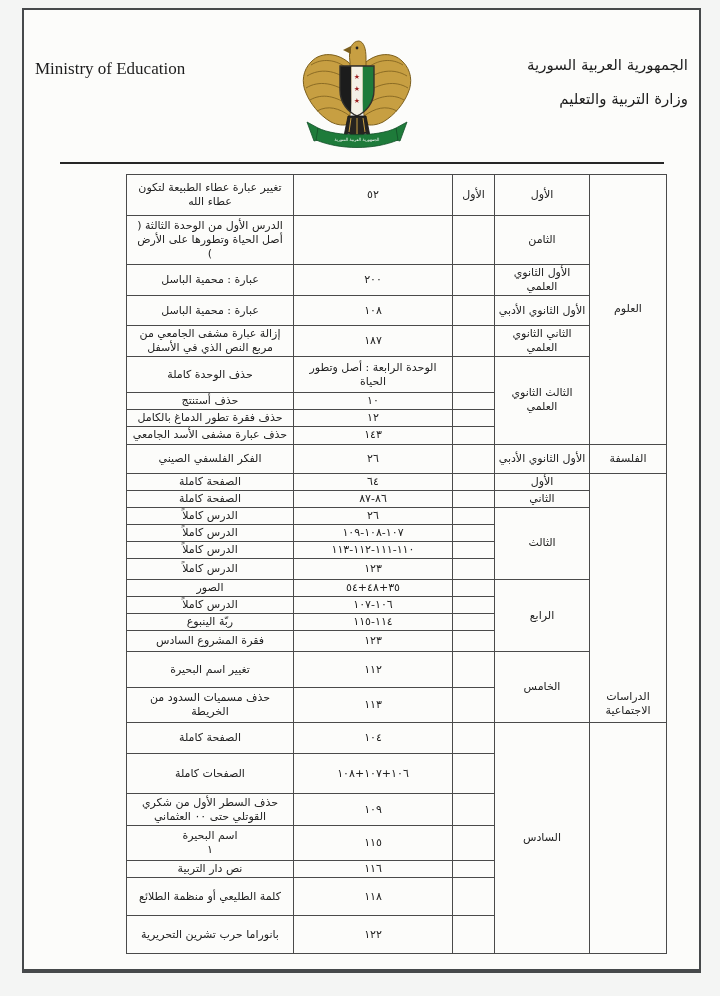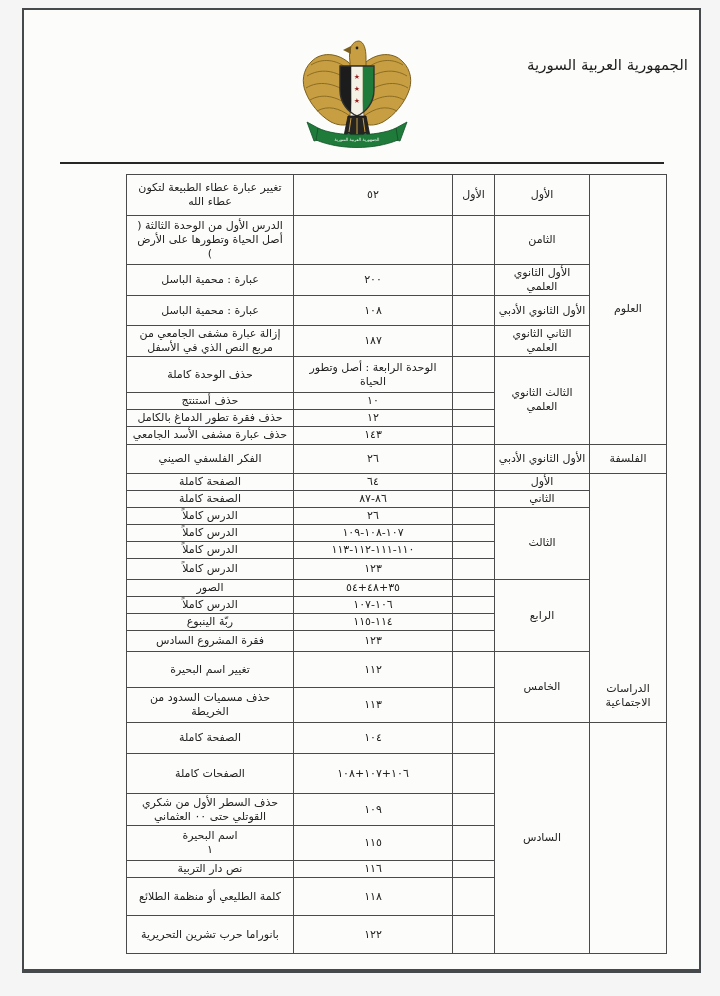--- a/index.html
+++ b/index.html
@@ -16,34 +16,36 @@
   .divider{position:absolute;left:36px;top:152px;width:604px;height:2px;background:#262626;}
   
   table.rev{position:absolute;left:102px;top:164px;width:540px;border-collapse:collapse;
             table-layout:fixed;direction:rtl;font-size:11px;color:#222;}
   table.rev td{border:1px solid #4a4a4a;padding:1px 3px;text-align:center;
                vertical-align:middle;line-height:1.28;overflow:hidden;}
   col.w-subject{width:77px;} col.w-grade{width:95px;} col.w-part{width:42px;}
   col.w-pages{width:159px;} col.w-change{width:167px;}
   td.c-change{white-space:pre-line;}
   td.v-top{vertical-align:top;padding-top:3px;}
-  td.c-subject.v-bottom{vertical-align:bottom;padding-bottom:12px;}
+  td.c-subject.v-bottom{vertical-align:bottom;padding-bottom:4px;}
   td.c-grade,td.c-subject{line-height:1.35;}
 </style>
 </head>
 <body>
 
 <div class="canvas">
   <div class="page">
 
     <div class="hdr-en">
+      <div>Ministry of Education</div>
     </div>
 
     <div class="hdr-ar">
       <div>الجمهورية العربية السورية</div>
+      <div>وزارة التربية والتعليم</div>
     </div>
 
     <svg class="emblem" viewBox="0 0 118 114">
       <defs>
         <g id="wingL">
           <path d="M56,30 C44,15 24,12 13,24 C5,32 3,44 8,55 C12,65 21,77 33,84 C39,87 46,88 51,86 L54,58 Z" stroke="#7c5f1d" stroke-width="1" fill="#c79f42"></path>
           <path d="M13,27 C24,20 38,21 50,31" fill="none" stroke="#7c5f1d" stroke-width="0.8"></path>
           <path d="M9,38 C22,30 38,32 51,43" fill="none" stroke="#7c5f1d" stroke-width="0.8"></path>
           <path d="M8,50 C21,42 37,45 52,56" fill="none" stroke="#7c5f1d" stroke-width="0.8"></path>
           <path d="M12,62 C24,55 38,58 52,68" fill="none" stroke="#7c5f1d" stroke-width="0.8"></path>

